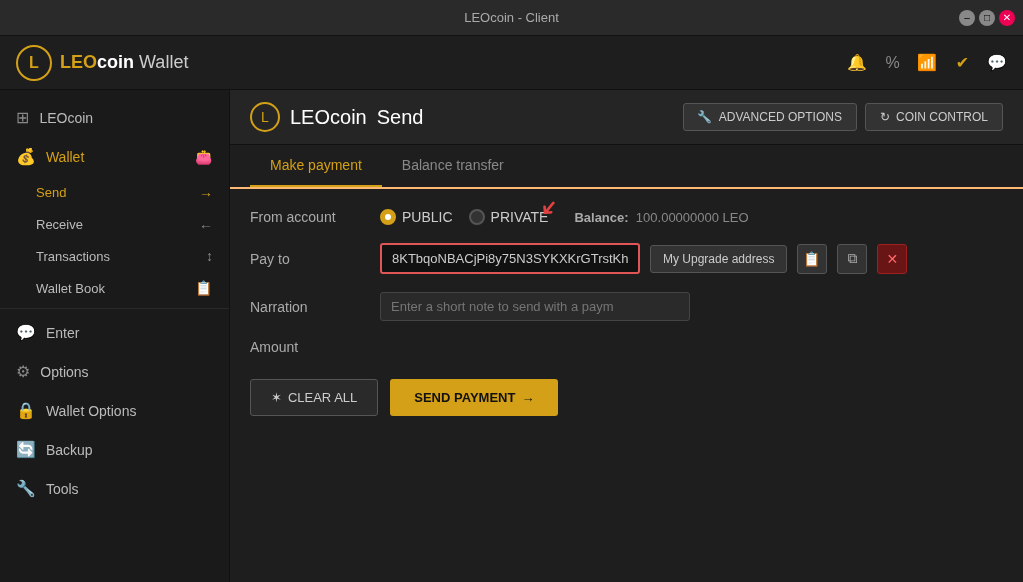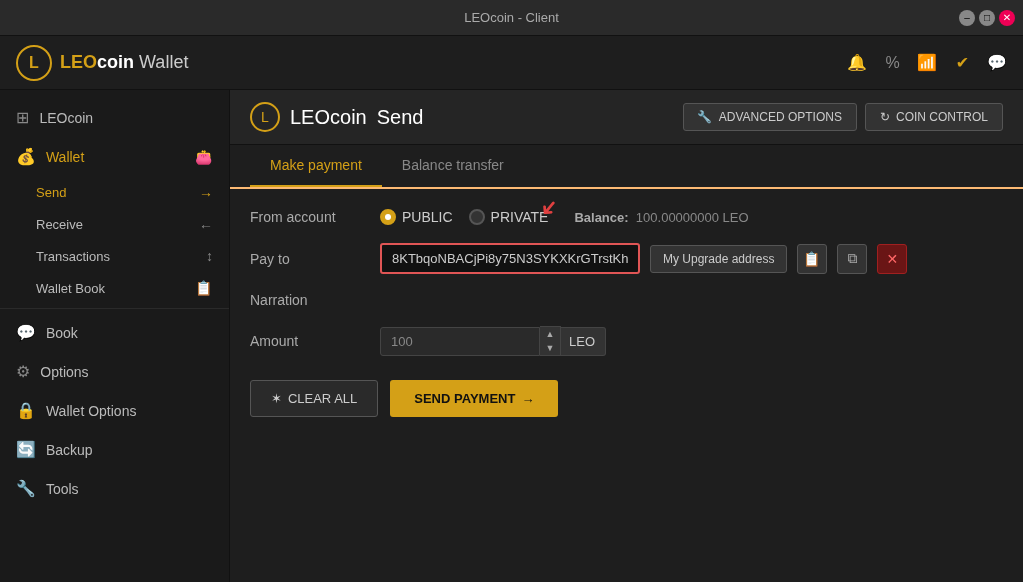--- a/index.html
+++ b/index.html
@@ -391,21 +391,21 @@
     <div class="sub-item">
       <span>Wallet Book</span>
       <span class="sub-icon">📋</span>
     </div>
 
     <div class="sidebar-divider"></div>
 
     <div class="sidebar-item">
       <div class="item-left">
         <span class="item-icon">💬</span>
-        <span>Book</span>
+        <span>Enter</span>
       </div>
     </div>
 
     <div class="sidebar-item">
       <div class="item-left">
         <span class="item-icon">⚙</span>
         <span>Options</span>
       </div>
     </div>
 
@@ -492,38 +492,27 @@
           <button class="icon-btn" title="Address book">📋</button>
           <button class="icon-btn" title="Copy">⧉</button>
           <button class="icon-btn red" title="Clear">✕</button>
         </div>
 
         <div style="position:absolute; top:-48px; left:290px; color:#e04040; font-size:22px; transform:rotate(130deg); pointer-events:none;">➜</div>
       </div>
 
       <div class="form-row">
         <div class="form-label">Narration</div>
+        <div class="form-controls">
+          <input class="narration-input" type="text" placeholder="Enter a short note to send with a paym" style="">
+        </div>
       </div>
 
       <div class="form-row">
         <div class="form-label">Amount</div>
-        <div class="form-controls">
-          <div class="amount-input-wrap">
-            <input class="amount-input" type="text" value="100" style="">
-            <div class="amount-spinner">
-              <button class="spin-btn">▲</button>
-              <button class="spin-btn">▼</button>
-            </div>
-            <select class="currency-select">
-              <option>LEO</option>
-              <option>BTC</option>
-              <option>USD</option>
-            </select>
-          </div>
-        </div>
       </div>
 
       <div class="bottom-buttons">
         <button class="clear-btn">
           <span>✶</span>
           <span>CLEAR ALL</span>
         </button>
         <button class="send-btn">
           <span>SEND PAYMENT</span>
           <span>→</span>

